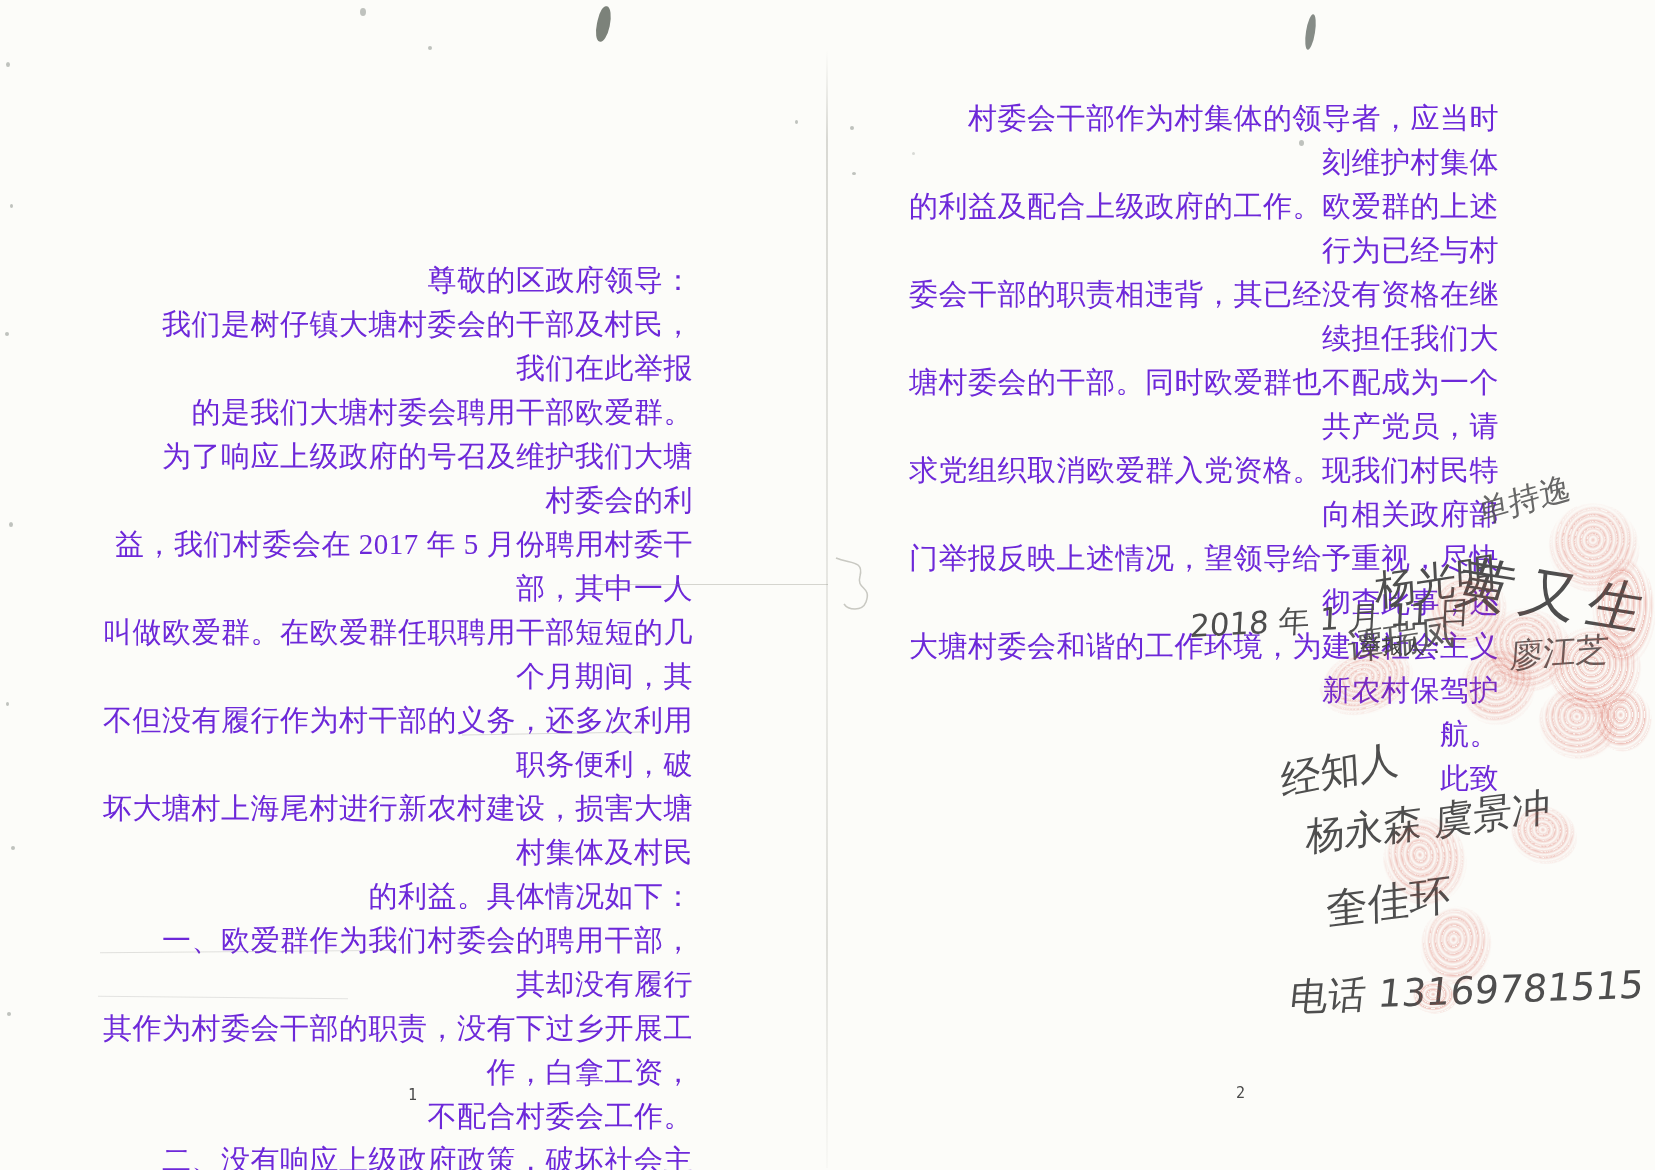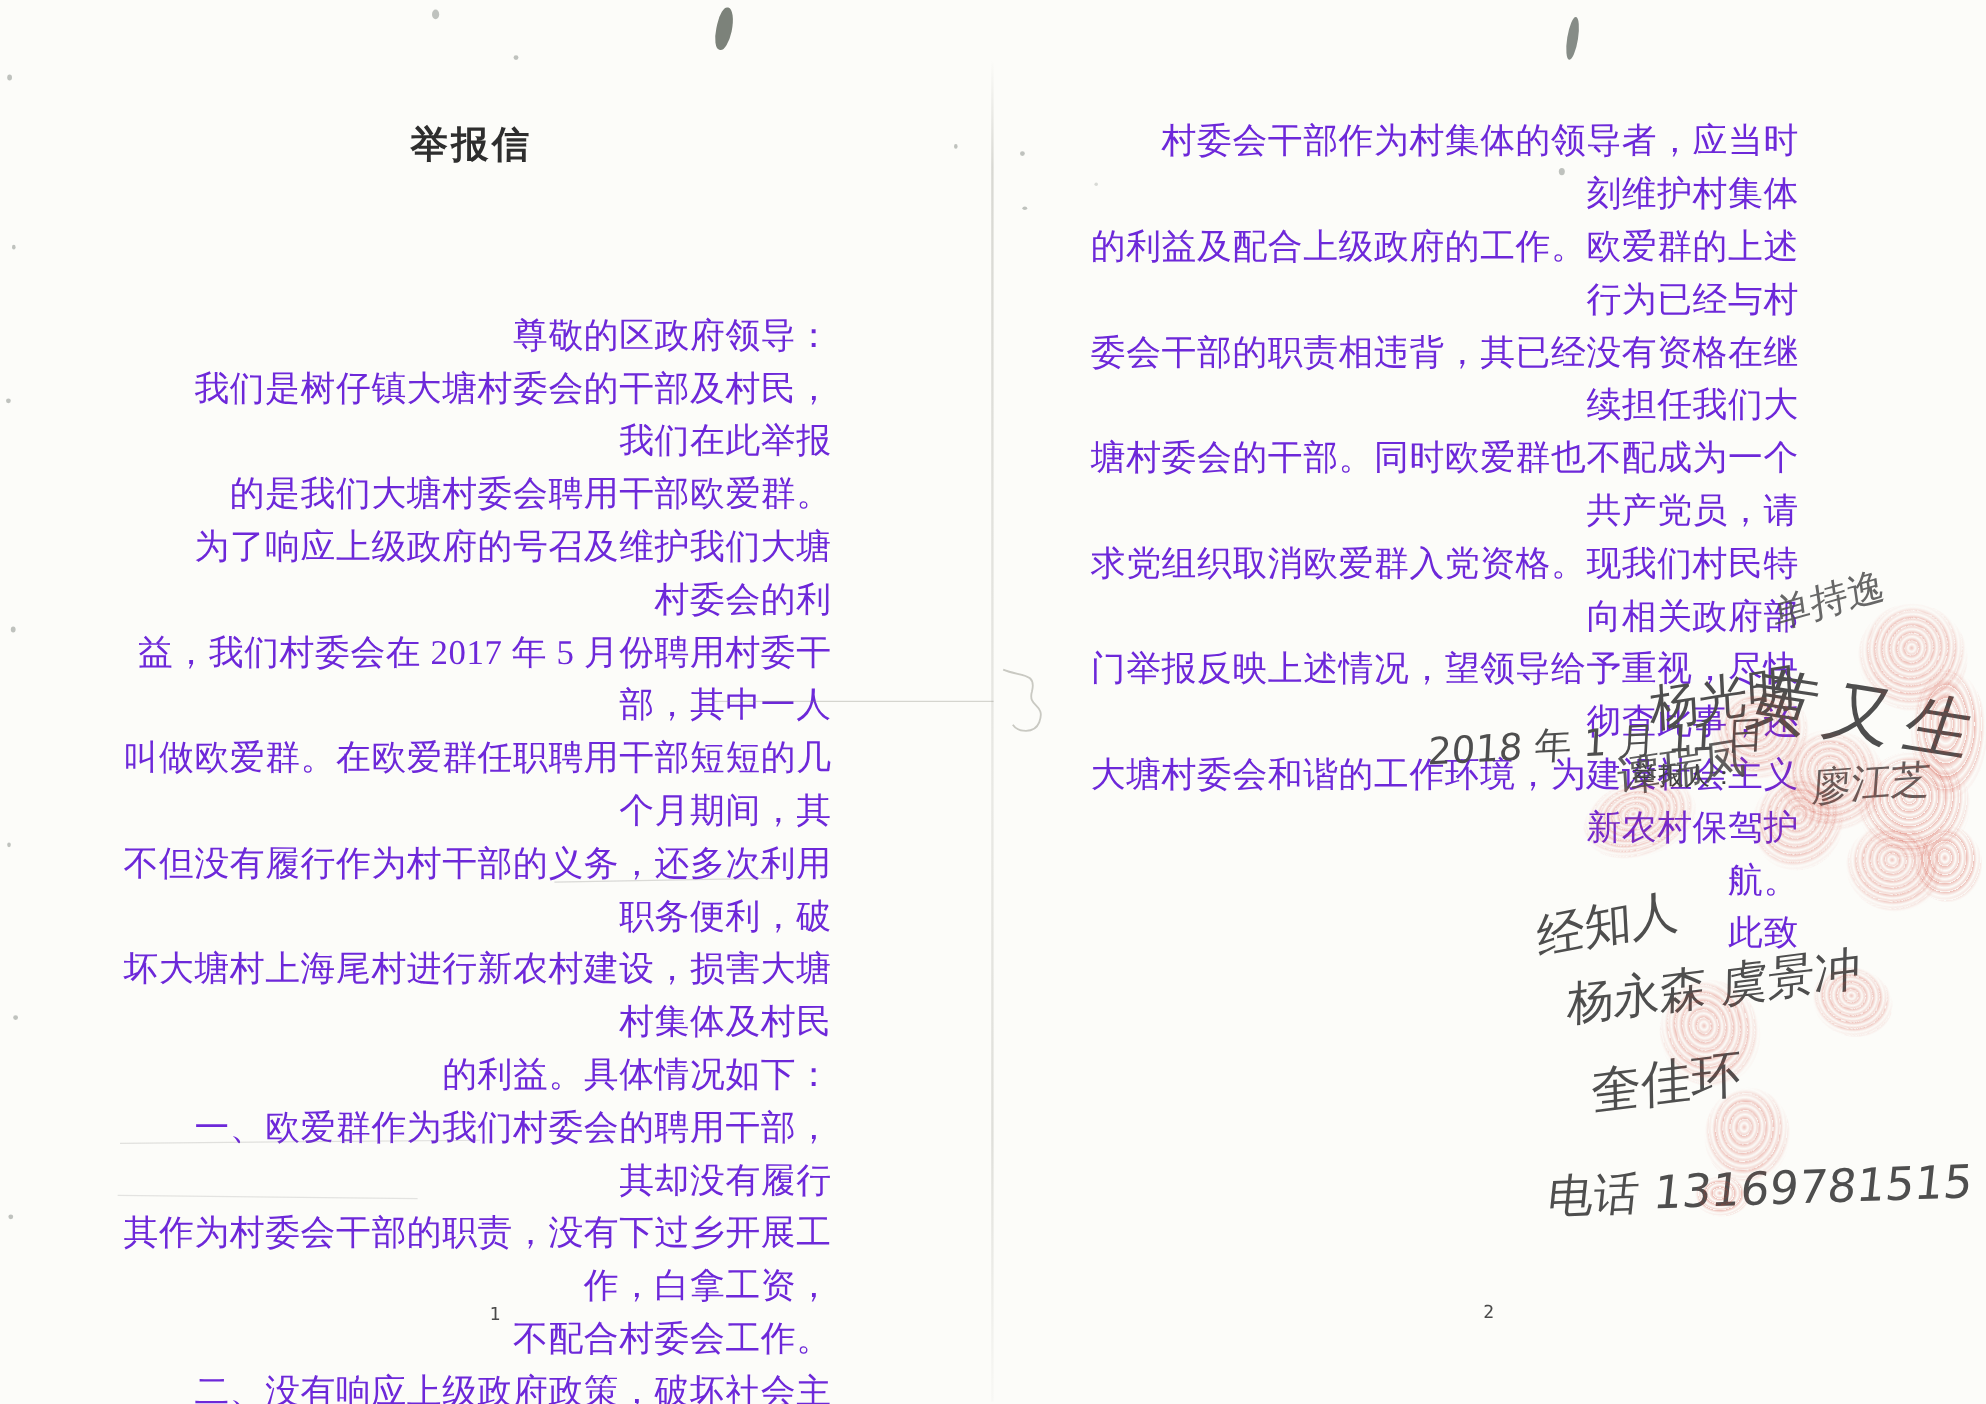--- a/index.html
+++ b/index.html
@@ -109,21 +109,20 @@
   .sp-l{left:7px;    top:1012px; width:4px; height:4px;}
   .sp-m{left:795px;  top:120px;  width:3px; height:4px;}
   .sp-n{left:912px;  top:152px;  width:3px; height:3px; opacity:.6;}
 </style>
 </head>
 <body>
 
 <div>
 
   <div class="abs title-block">
-    <div class="title-line">举报信</div>
   </div>
 
   <div class="abs page-body page1-body">尊敬的区政府领导：
 　　我们是树仔镇大塘村委会的干部及村民，我们在此举报
 的是我们大塘村委会聘用干部欧爱群。
 　　为了响应上级政府的号召及维护我们大塘村委会的利
 益，我们村委会在 2017 年 5 月份聘用村委干部，其中一人
 叫做欧爱群。在欧爱群任职聘用干部短短的几个月期间，其
 不但没有履行作为村干部的义务，还多次利用职务便利，破
 坏大塘村上海尾村进行新农村建设，损害大塘村集体及村民

